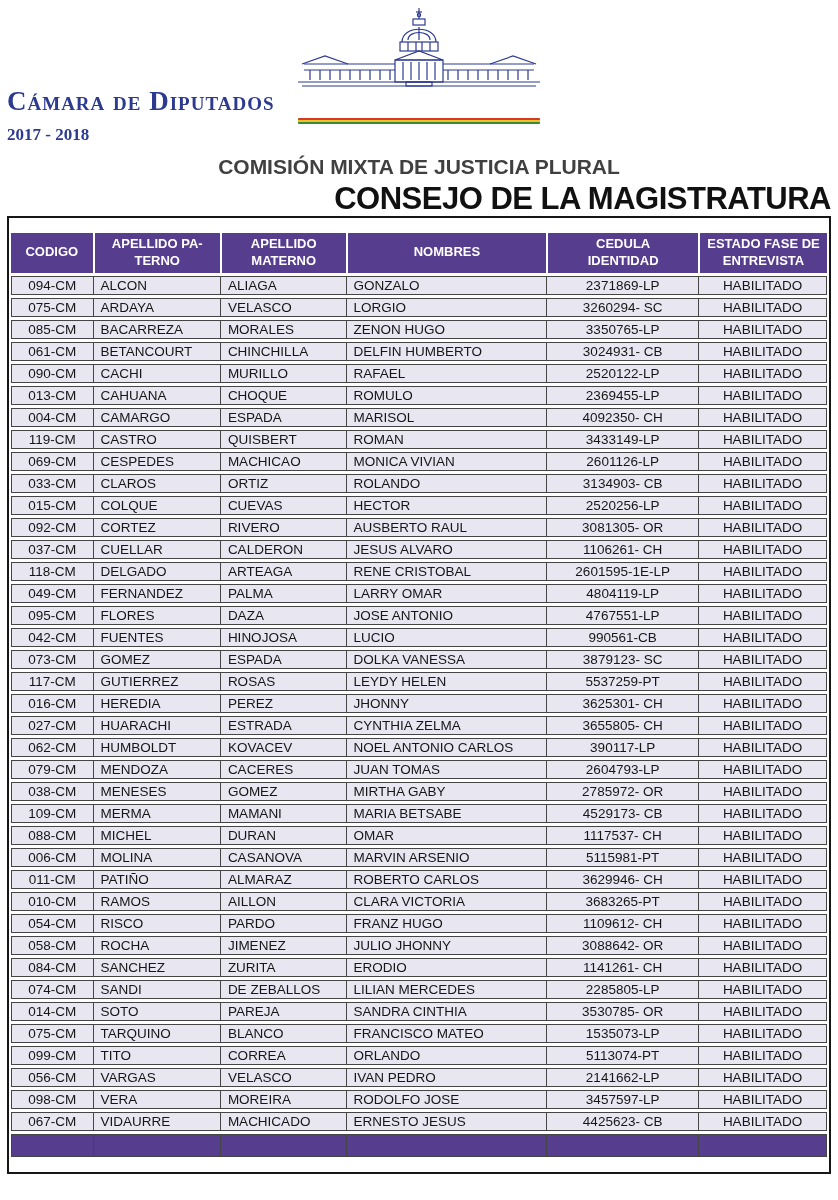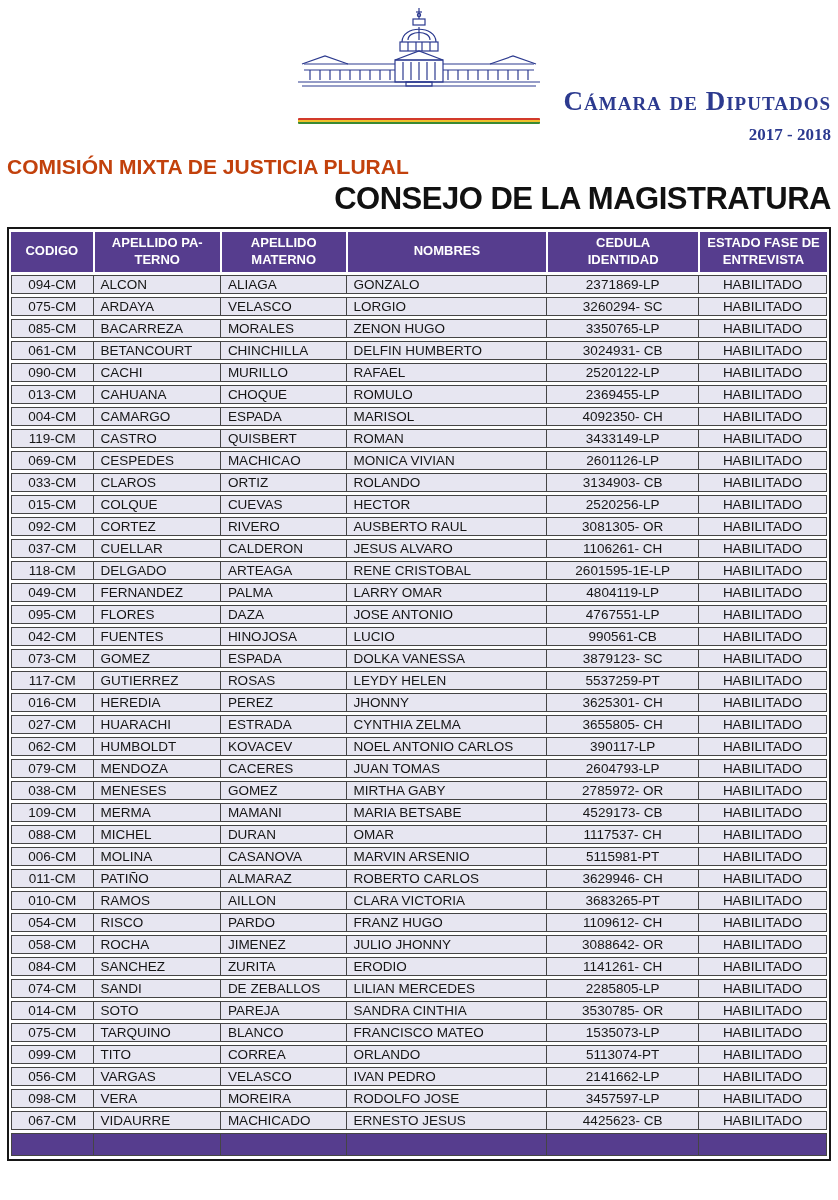--- a/index.html
+++ b/index.html
@@ -6,21 +6,21 @@
   html, body { margin: 0; padding: 0; }
   body {
     width: 838px; height: 1200px;
     background: #ffffff;
     font-family: "Liberation Sans", sans-serif;
     overflow: hidden;
   }
   .page { padding: 6px 7px 0 7px; }
 
   
-  .logo-block { text-align: right; }
+  .logo-block { text-align: left; }
   .palace { display: block; margin: 0 auto; }
   .logo-name {
     font-family: "Liberation Serif", serif;
     font-variant: small-caps;
     font-weight: bold;
     color: #2c3a8f;
     font-size: 27px;
     letter-spacing: 1px;
     line-height: 1;
     margin-top: -2px;
@@ -36,42 +36,41 @@
     font-family: Liberation Serif, serif;
     font-weight: bold;
     color: #2c3a8f;
     font-size: 17px;
     line-height: 1.1;
   }
 
   
   .commission {
     margin-top: 10px;
-    text-align: left;
+    text-align: center;
     font-size: 21px;
     font-weight: bold;
-    color: #c2410c;
+    color: #404040;
     line-height: 1.1;
   }
   .main-title {
     margin-top: 4px;
     text-align: right;
     font-size: 31px;
     font-weight: bold;
     color: #111111;
     letter-spacing: -0.5px;
     line-height: 1.1;
   }
 
   
   .table-wrap {
-    margin-top: 11px;
     border: 2px solid #161616;
     background: #ffffff;
-    padding: 0 2px;
+    padding: 12px 2px;
   }
   table.roster {
     width: 100%;
     border-collapse: separate;
     border-spacing: 0 3px;
     table-layout: fixed;
   }
   table.roster th {
     background: #563d8e;
     color: #ffffff;

